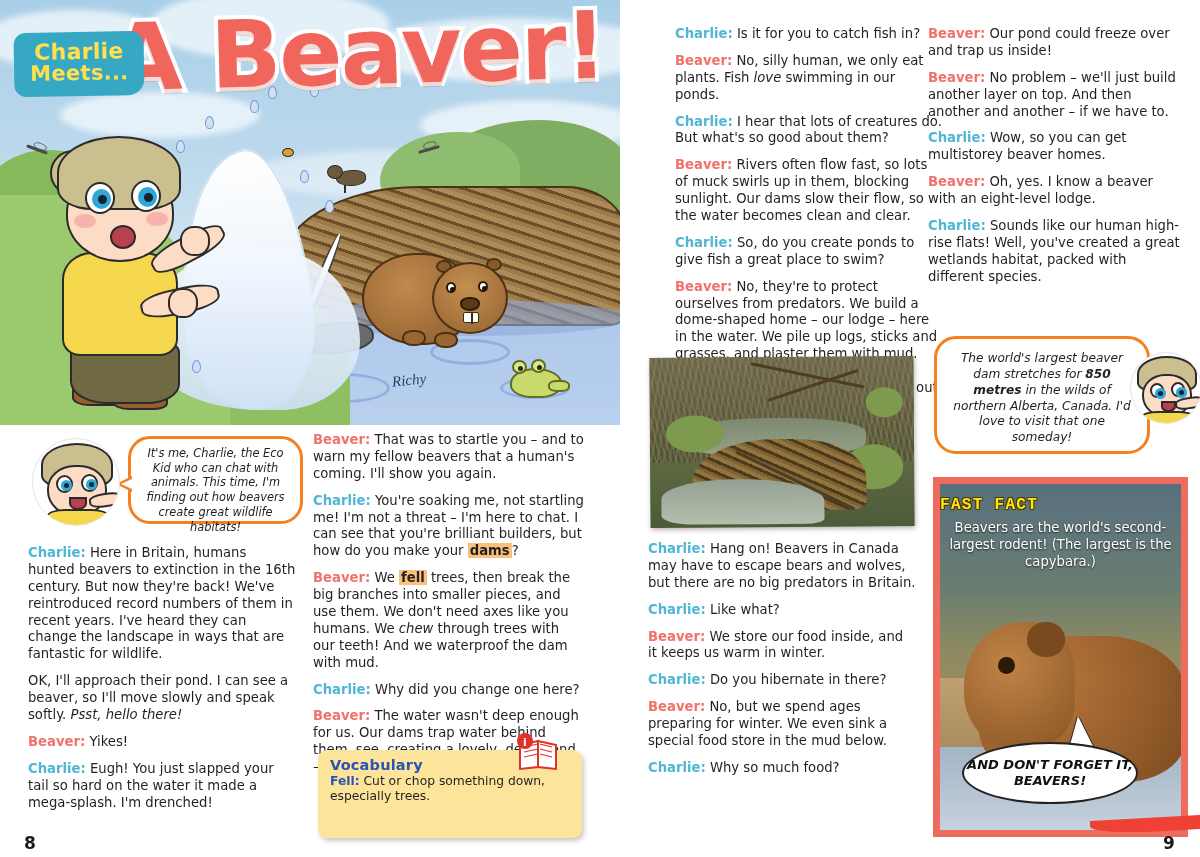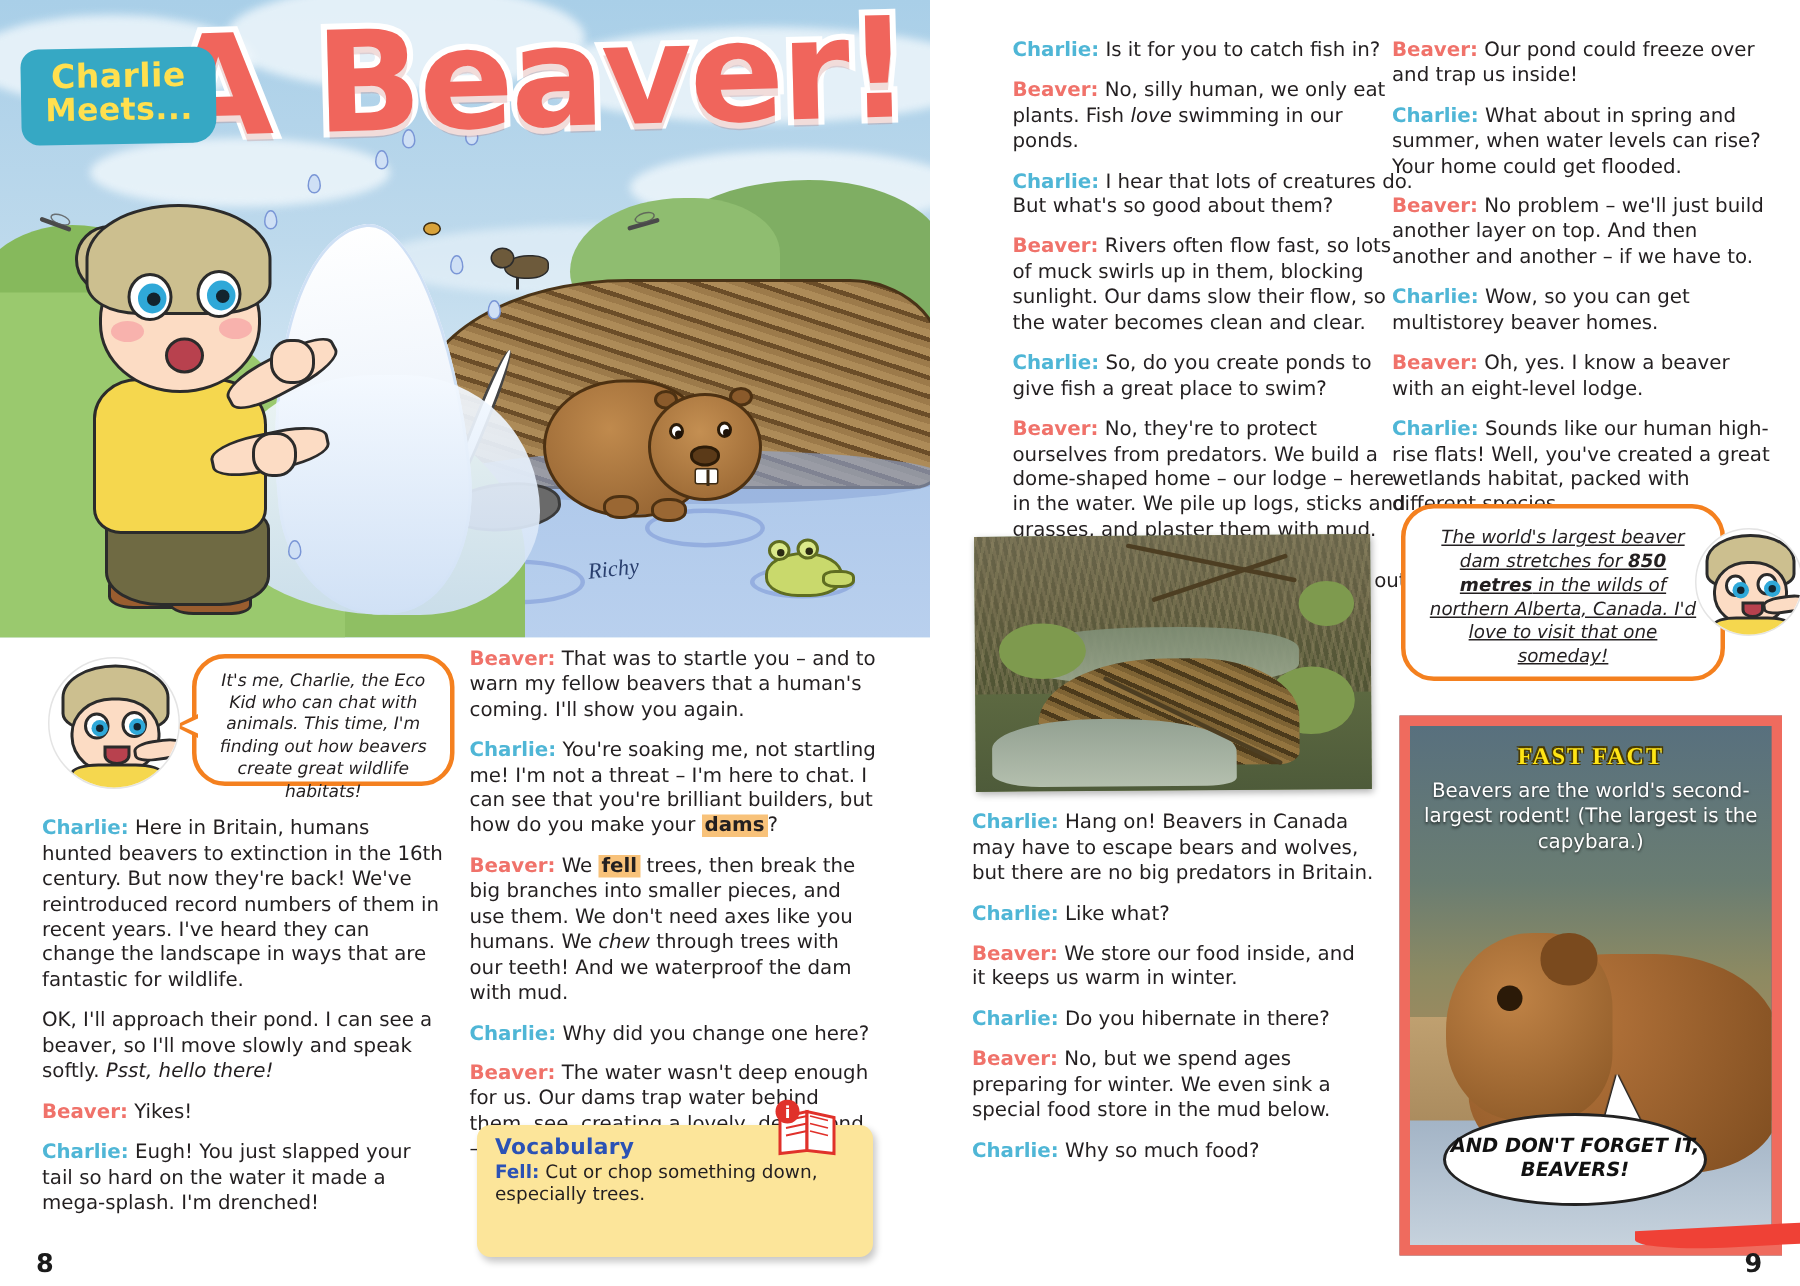--- a/index.html
+++ b/index.html
@@ -240,21 +240,20 @@
     border-top:5px solid transparent; border-bottom:5px solid transparent;
     border-right:11px solid #fff;
   }
 
   
   #bubble2 { left:934px; top:336px; width:216px; height:118px; }
   #bubble2 .btxt {
     font-family:"DejaVu Sans", sans-serif; font-style:italic;
     font-size:12.2px; line-height:1.3; color:#231f20; text-align:center;
     padding:12px 10px 0 10px;
-    text-decoration:underline;
   }
   #bubble2 .tail-r {
     position:absolute; right:-16px; top:48px; width:0;height:0;
     border-top:9px solid transparent; border-bottom:9px solid transparent;
     border-left:17px solid #f4801f;
   }
   #bubble2 .tail-r::after {
     content:""; position:absolute; left:-17px; top:-5px; width:0;height:0;
     border-top:5px solid transparent; border-bottom:5px solid transparent;
     border-left:12px solid #fff;
@@ -340,22 +339,22 @@
     background: radial-gradient(circle at 40% 34%, #c08346, #885524);
     border-radius:52% 40% 36% 44%;
   }
   .capy-snout { position:absolute; left:36%; top:40%; width:16%; height:10%;
     background:#7a4a1e; border-radius:48%; }
   .capy-eye { position:absolute; left:24%; top:50%; width:7%; height:5%;
     background:#2b1a08; border-radius:50%; }
   .capy-ear { position:absolute; left:41%; top:41%; width:8%; height:7%;
     background:#7b4a1e; border-radius:50%; }
   .ff-title {
-    position:absolute; left:0; top:12px; width:100%; text-align:center;
-    font-family:Liberation Serif, serif; font-weight:bold; font-size:16px;
+    position:absolute; left:0; top:12px; width:100%; text-align:left;
+    font-family:Liberation Mono, monospace; font-weight:bold; font-size:16px;
     color:#ffe515; letter-spacing:1.3px;
     text-shadow: 1px 1px 0 #4a3b00, -1px 1px 0 #4a3b00, 1px -1px 0 #4a3b00, -1px -1px 0 #4a3b00;
     z-index:4;
   }
   .ff-body {
     position:absolute; left:6px; top:36px; width:calc(100% - 12px); text-align:center;
     font-family:"DejaVu Sans", sans-serif; font-size:13.2px; line-height:1.27;
     color:#ffffff; text-shadow: 0 1px 2px rgba(0,0,0,.75); z-index:4;
   }
   .ff-bubble {
@@ -552,21 +551,20 @@
     <p><span class="sp-charlie">Charlie:</span> <span>Hang on! Beavers in Canada may have to escape bears and wolves, but there are no big predators in Britain.</span></p>
     <p><span class="sp-charlie">Charlie:</span> <span>Like what?</span></p>
     <p><span class="sp-beaver">Beaver:</span> <span>We store our food inside, and it keeps us warm in winter.</span></p>
     <p><span class="sp-charlie">Charlie:</span> <span>Do you hibernate in there?</span></p>
     <p><span class="sp-beaver">Beaver:</span> <span>No, but we spend ages preparing for winter. We even sink a special food store in the mud below.</span></p>
     <p><span class="sp-charlie">Charlie:</span> <span>Why so much food?</span></p>
   </div>
 
   <div class="col" id="col4">
     <p><span class="sp-beaver">Beaver:</span> <span>Our pond could freeze over and trap us inside!</span></p>
-    <p><span class="sp-charlie">Charlie:</span> <span>What about in spring and summer, when water levels can rise? Your home could get flooded.</span></p>
     <p><span class="sp-beaver">Beaver:</span> <span>No problem – we'll just build another layer on top. And then another and another – if we have to.</span></p>
     <p><span class="sp-charlie">Charlie:</span> <span>Wow, so you can get multistorey beaver homes.</span></p>
     <p><span class="sp-beaver">Beaver:</span> <span>Oh, yes. I know a beaver with an eight-level lodge.</span></p>
     <p><span class="sp-charlie">Charlie:</span> <span>Sounds like our human high-rise flats! Well, you've created a great wetlands habitat, packed with different species.</span></p>
   </div>
 
   <div class="bubble-orange" id="bubble2">
     <div class="tail-r"></div>
     <div class="btxt"><span>The world's largest beaver dam stretches for </span><span class="bold">850 metres</span><span> in the wilds of northern Alberta, Canada. I'd love to visit that one someday!</span></div>
   </div>

